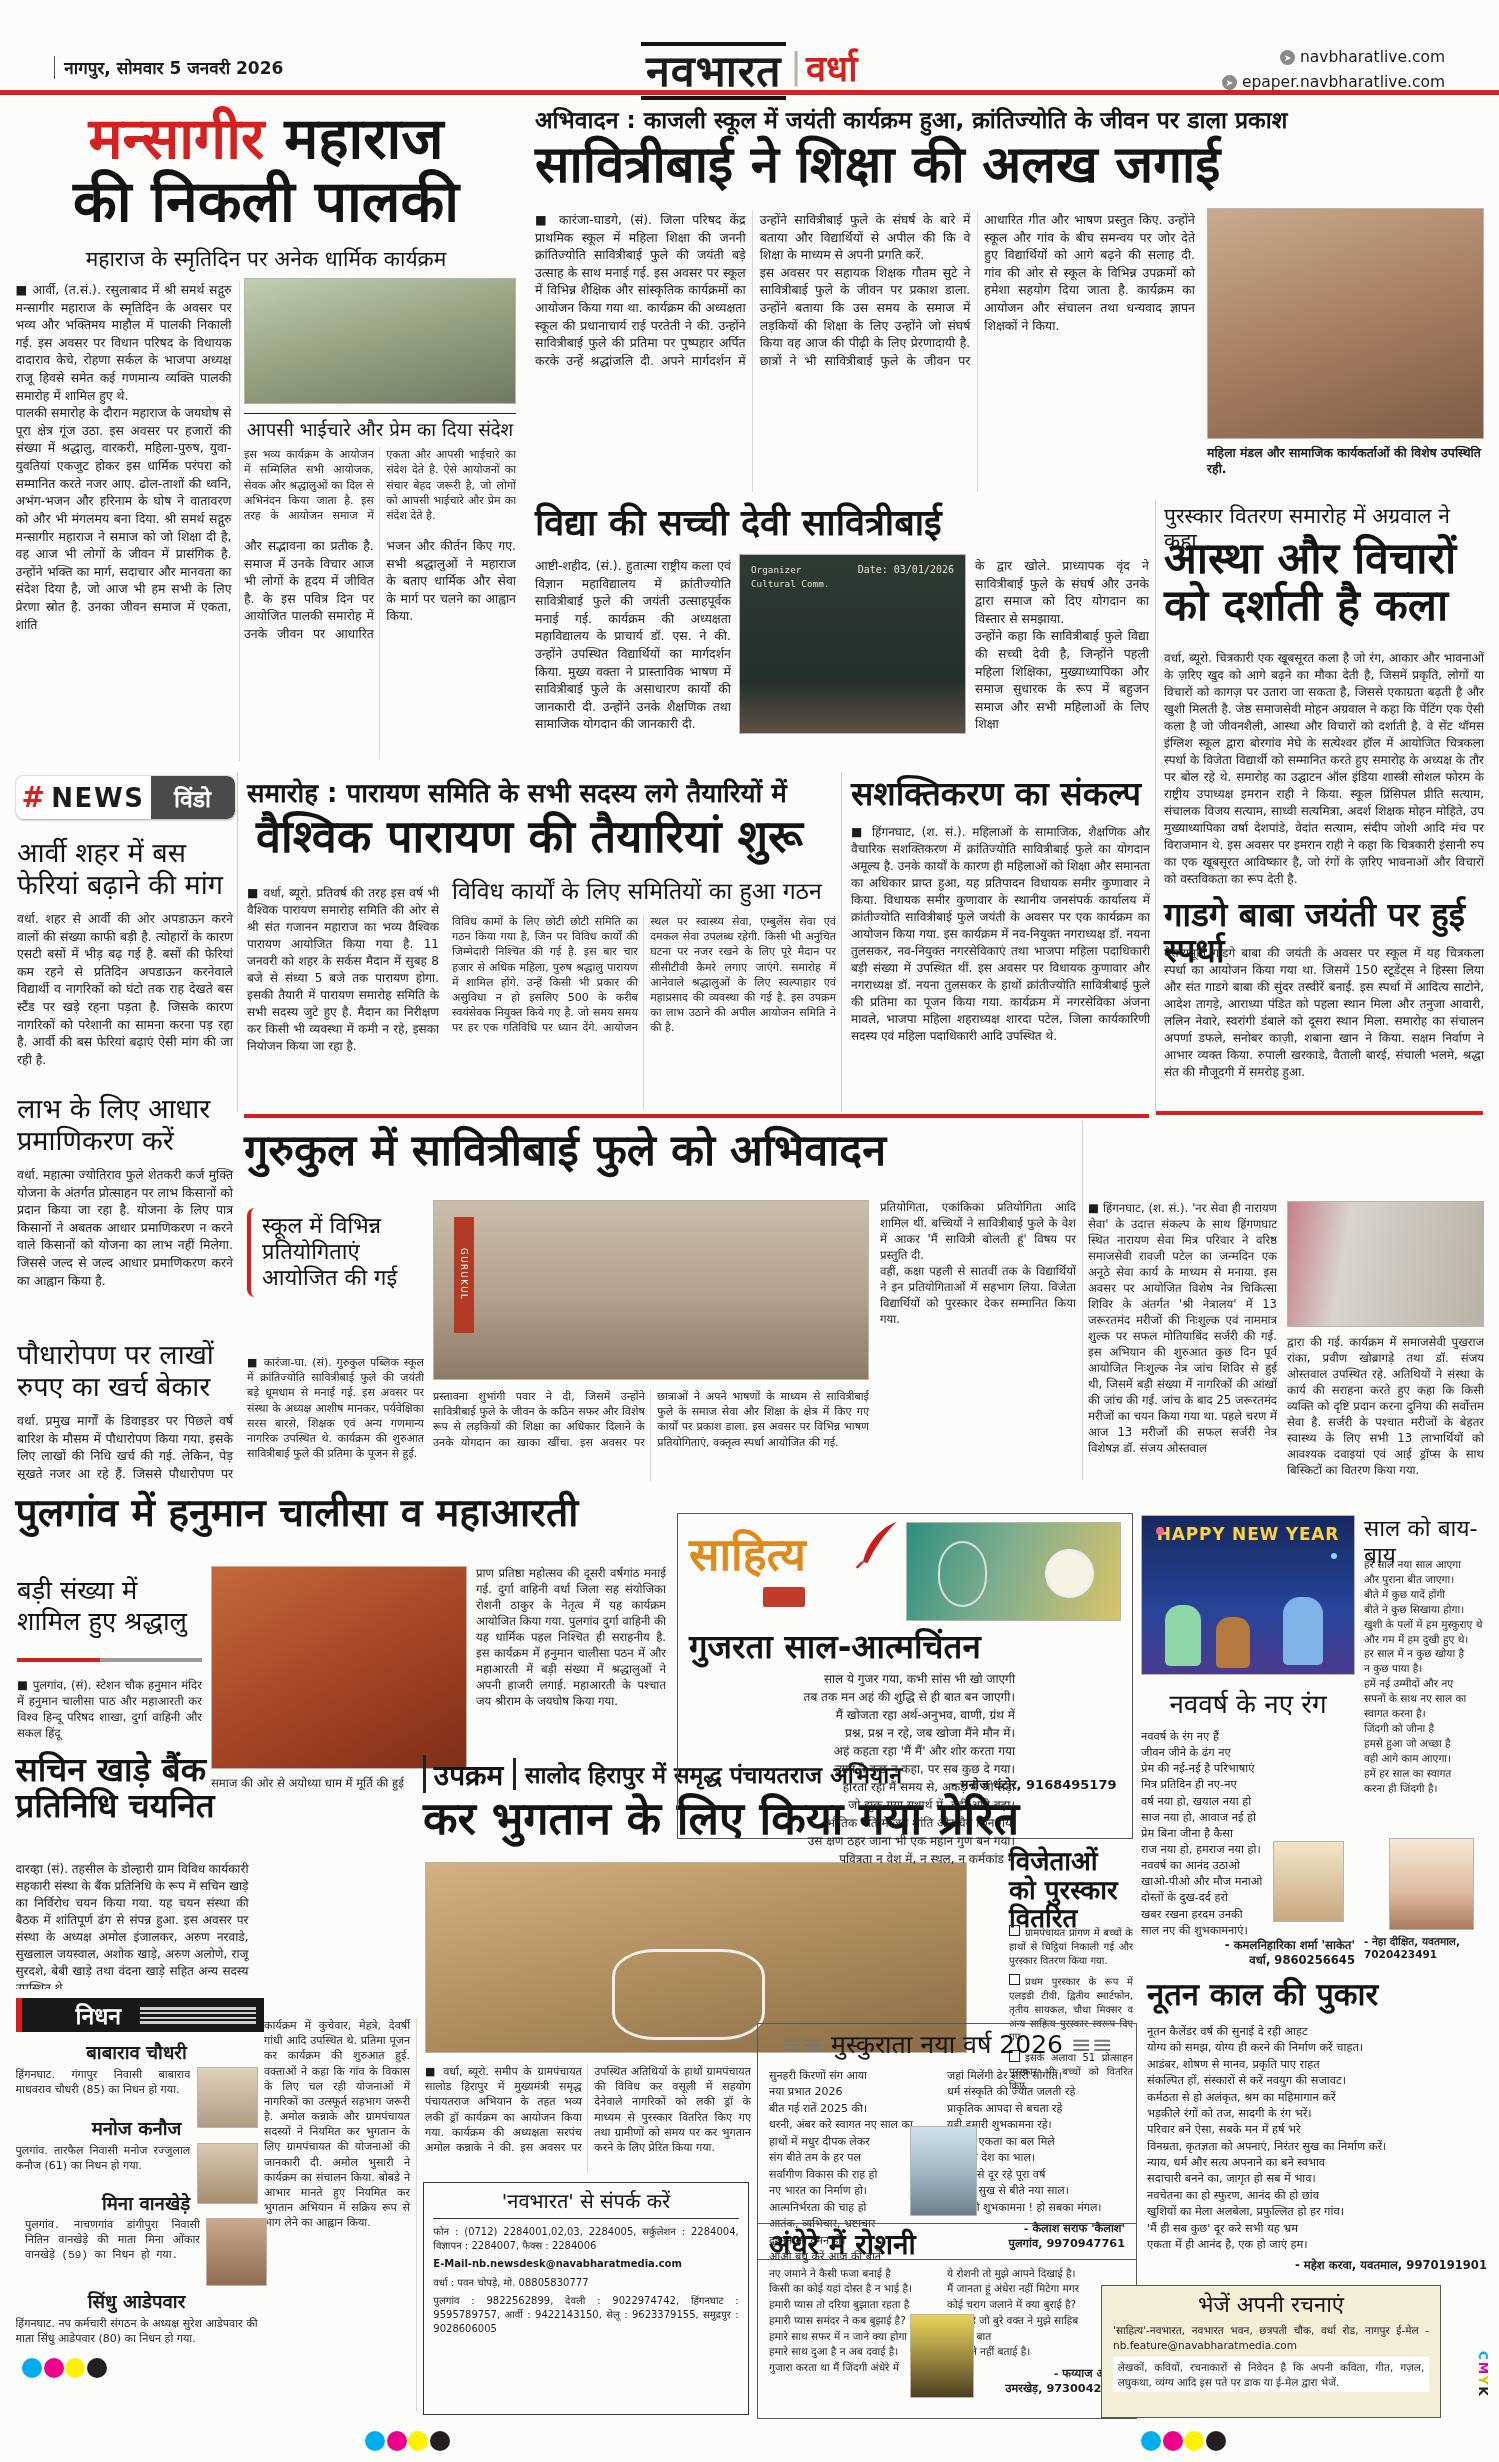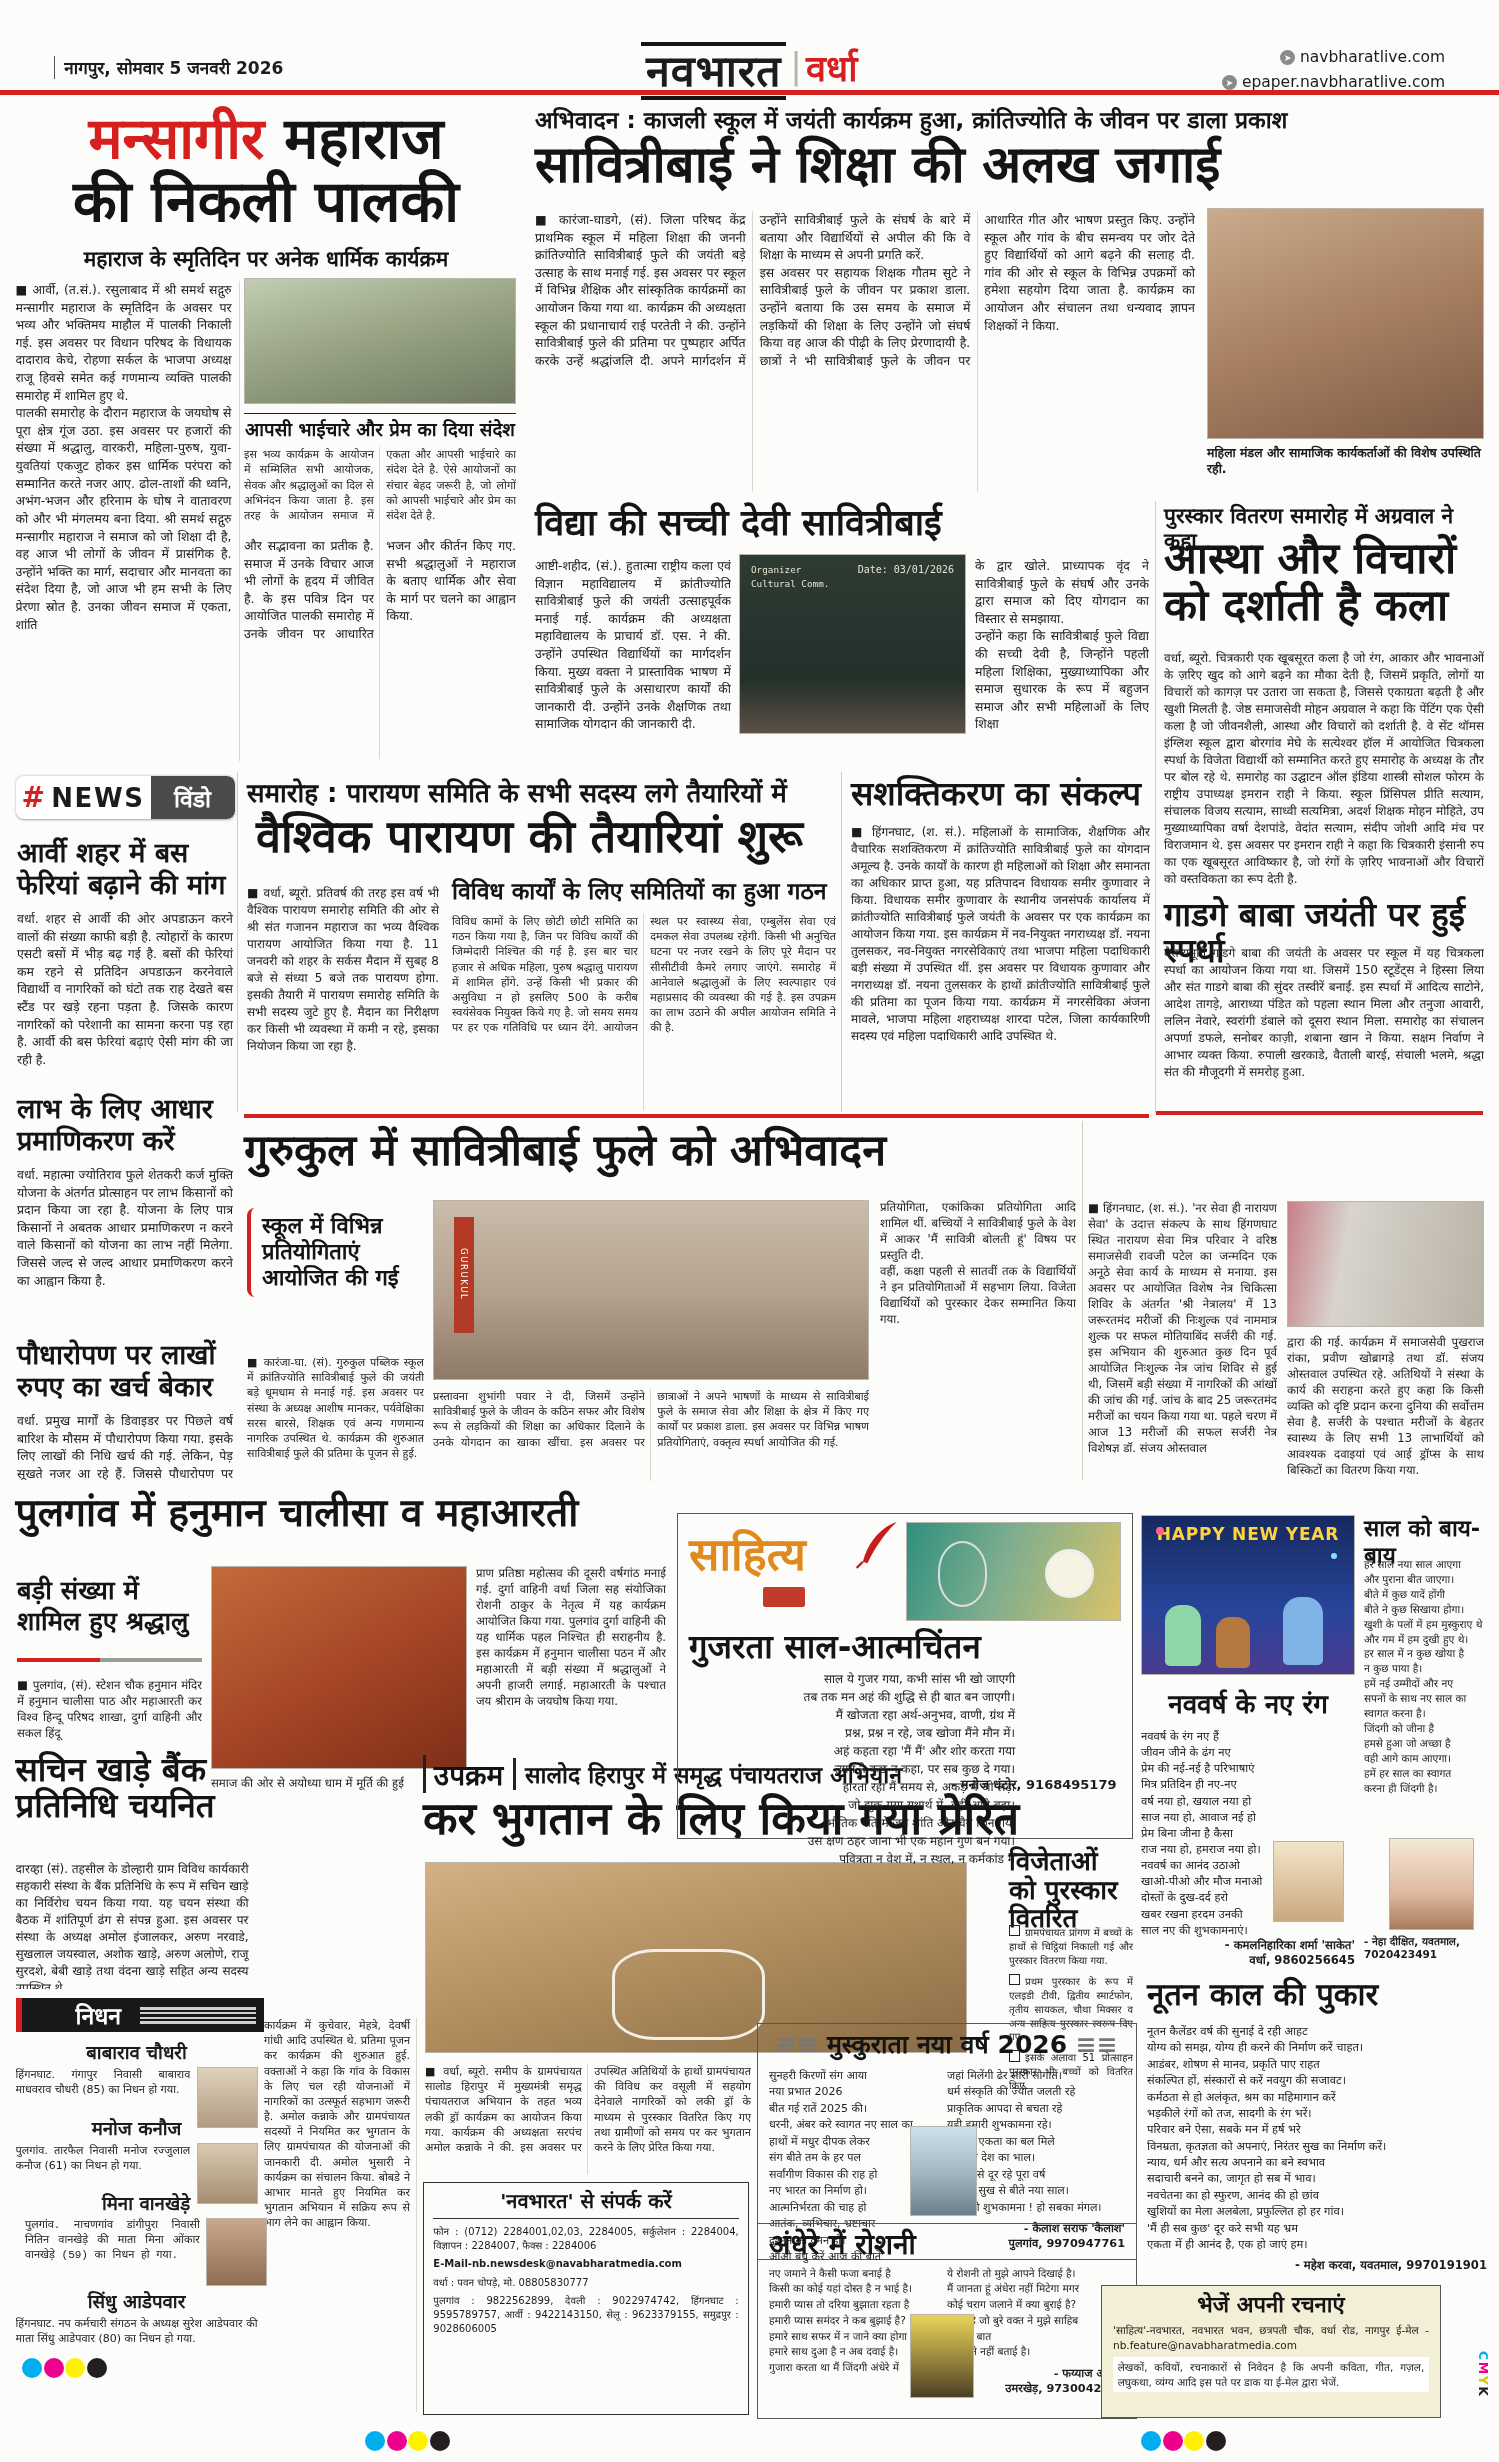--- a/index.html
+++ b/index.html
@@ -4,21 +4,21 @@
 <style>
   html,body{margin:0;padding:0;background:#e8e8e4;}
   .sheet{position:relative;width:1499px;height:2462px;background:#fcfcfa;margin:0 auto;
          font-family:"DejaVu Sans","Liberation Sans",sans-serif;color:#1c1c1c;overflow:hidden;}
   .abs{position:absolute;}
   .bt{font-size:12.4px;line-height:1.42;text-align:justify;white-space:pre-line;overflow:hidden;}
   .bt-sm{font-size:11px;line-height:1.38;text-align:justify;white-space:pre-line;overflow:hidden;}
   .hl{font-weight:800;color:#141414;line-height:1.1;}
   .red{color:#d6201f;}
   .kicker{font-weight:800;font-size:23px;color:#141414;white-space:nowrap;}
-  .subhead{font-weight:700;color:#141414;line-height:1.2;}
+  .subhead{font-weight:400;color:#141414;line-height:1.2;}
   .cols2{columns:2;column-gap:12.4px;column-rule:0.8px solid #d9d9d4;}
   .cols3{columns:3;column-gap:14px;column-rule:0.8px solid #d9d9d4;}
   .ph{border:0.8px solid #b9b5ad;box-sizing:border-box;}
   .rule-red{background:#d6201f;}
   .vrule{width:0.8px;background:#cfcdc6;}
   .caption{font-size:12.4px;font-weight:700;line-height:1.3;}
   .byline{font-weight:800;font-size:13px;text-align:right;}
   .poem{white-space:pre-line;font-size:12px;line-height:1.5;}
   .globe{display:inline-block;width:15.5px;height:15.5px;border-radius:50%;background:#8a8a8a;color:#fff;
          font-size:9.3px;line-height:15.5px;text-align:center;margin-right:4.7px;vertical-align:middle;}

